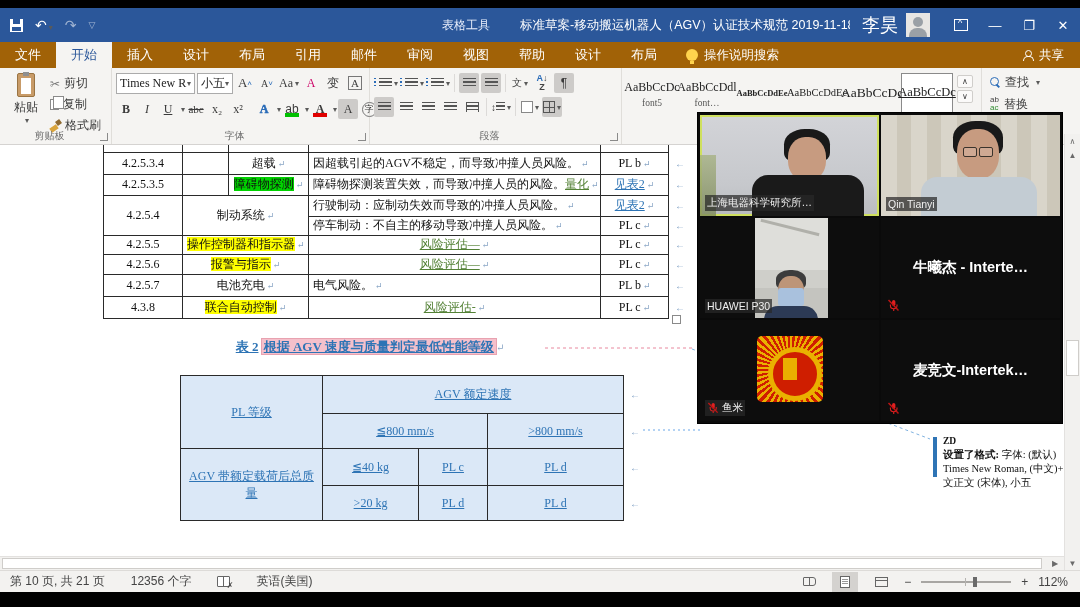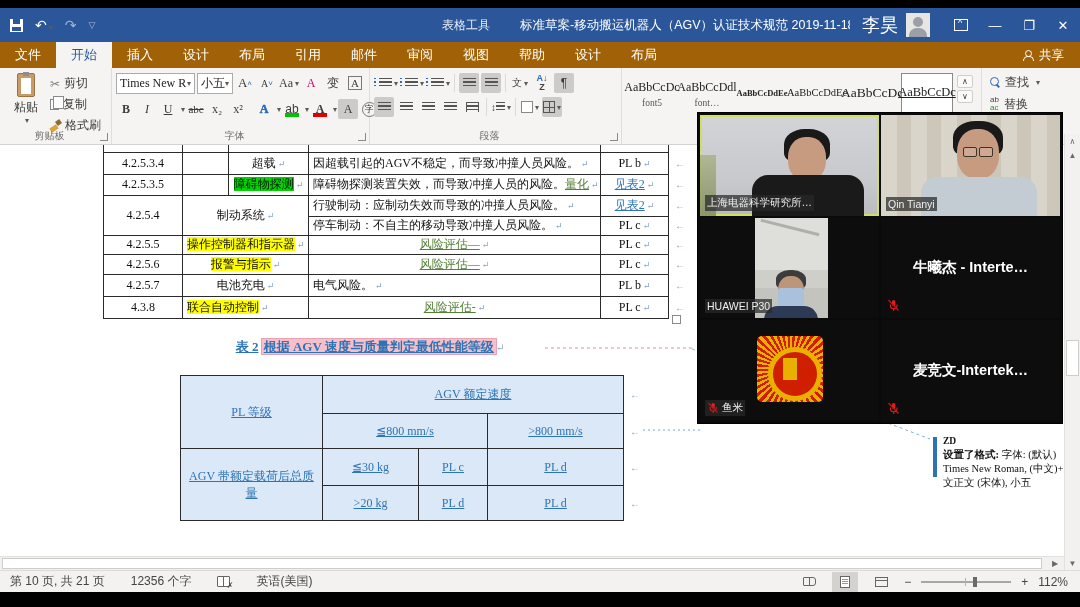--- a/index.html
+++ b/index.html
@@ -242,20 +242,24 @@
     <div class="tab">插入</div>
     <div class="tab">设计</div>
     <div class="tab">布局</div>
     <div class="tab">引用</div>
     <div class="tab">邮件</div>
     <div class="tab">审阅</div>
     <div class="tab">视图</div>
     <div class="tab">帮助</div>
     <div class="tab ctx">设计</div>
     <div class="tab ctx">布局</div>
+    <div id="search-box">
+      <span class="ic-bulb"></span>
+      <span>操作说明搜索</span>
+    </div>
     <div id="share-area">
       <span class="ic-person"></span>
       <span>共享</span>
     </div>
   </div>
 
   <div id="ribbon">
 
     <div class="rgroup" id="grp-clipboard">
       <div class="paste-big">
@@ -524,21 +528,21 @@
         </tr>
         <tr style="height:22px">
           <td class="cid">4.2.5.7</td>
           <td class="cname mk" colspan="2" style="text-align:center">电池充电</td>
           <td class="cdesc mk">电气风险。</td>
           <td class="cpl mk">PL b</td>
             <td class="end">←</td>
         </tr>
         <tr style="height:22px" class="rev-t rev-b">
           <td class="cid">4.3.8</td>
-          <td class="cname mk" colspan="2" style="text-align:left"><span class="hl-y">联合自动控制</span></td>
+          <td class="cname mk" colspan="2" style="text-align:center"><span class="hl-y">联合自动控制</span></td>
           <td class="cdesc mk ctr"><span class="grn-u">风险评估-</span></td>
           <td class="cpl mk">PL c</td>
             <td class="end">←</td>
         </tr>
       </tbody>
     </table>
     <div id="thandle"></div>
 
     <div id="caption" class="serif">
       <span class="link">表 2</span>
@@ -559,21 +563,21 @@
           <td colspan="3"><span class="cell">AGV 额定速度</span></td>
           <td class="end">←</td>
         </tr>
         <tr style="height:35px">
           <td colspan="2"><span class="cell">≦800 mm/s</span></td>
           <td><span class="cell">&gt;800 mm/s</span></td>
           <td class="end">←</td>
         </tr>
         <tr style="height:37px">
           <td rowspan="2" style="white-space:normal;"><span class="cell">AGV 带额定载荷后总质量</span></td>
-          <td><span class="cell">≦30 kg</span></td>
+          <td><span class="cell">≦40 kg</span></td>
           <td><span class="cell">PL c</span></td>
           <td><span class="cell">PL d</span></td>
           <td class="end">←</td>
         </tr>
         <tr style="height:34px">
           <td><span class="cell">&gt;20 kg</span></td>
           <td><span class="cell">PL d</span></td>
           <td><span class="cell">PL d</span></td>
           <td class="end">←</td>
         </tr>

